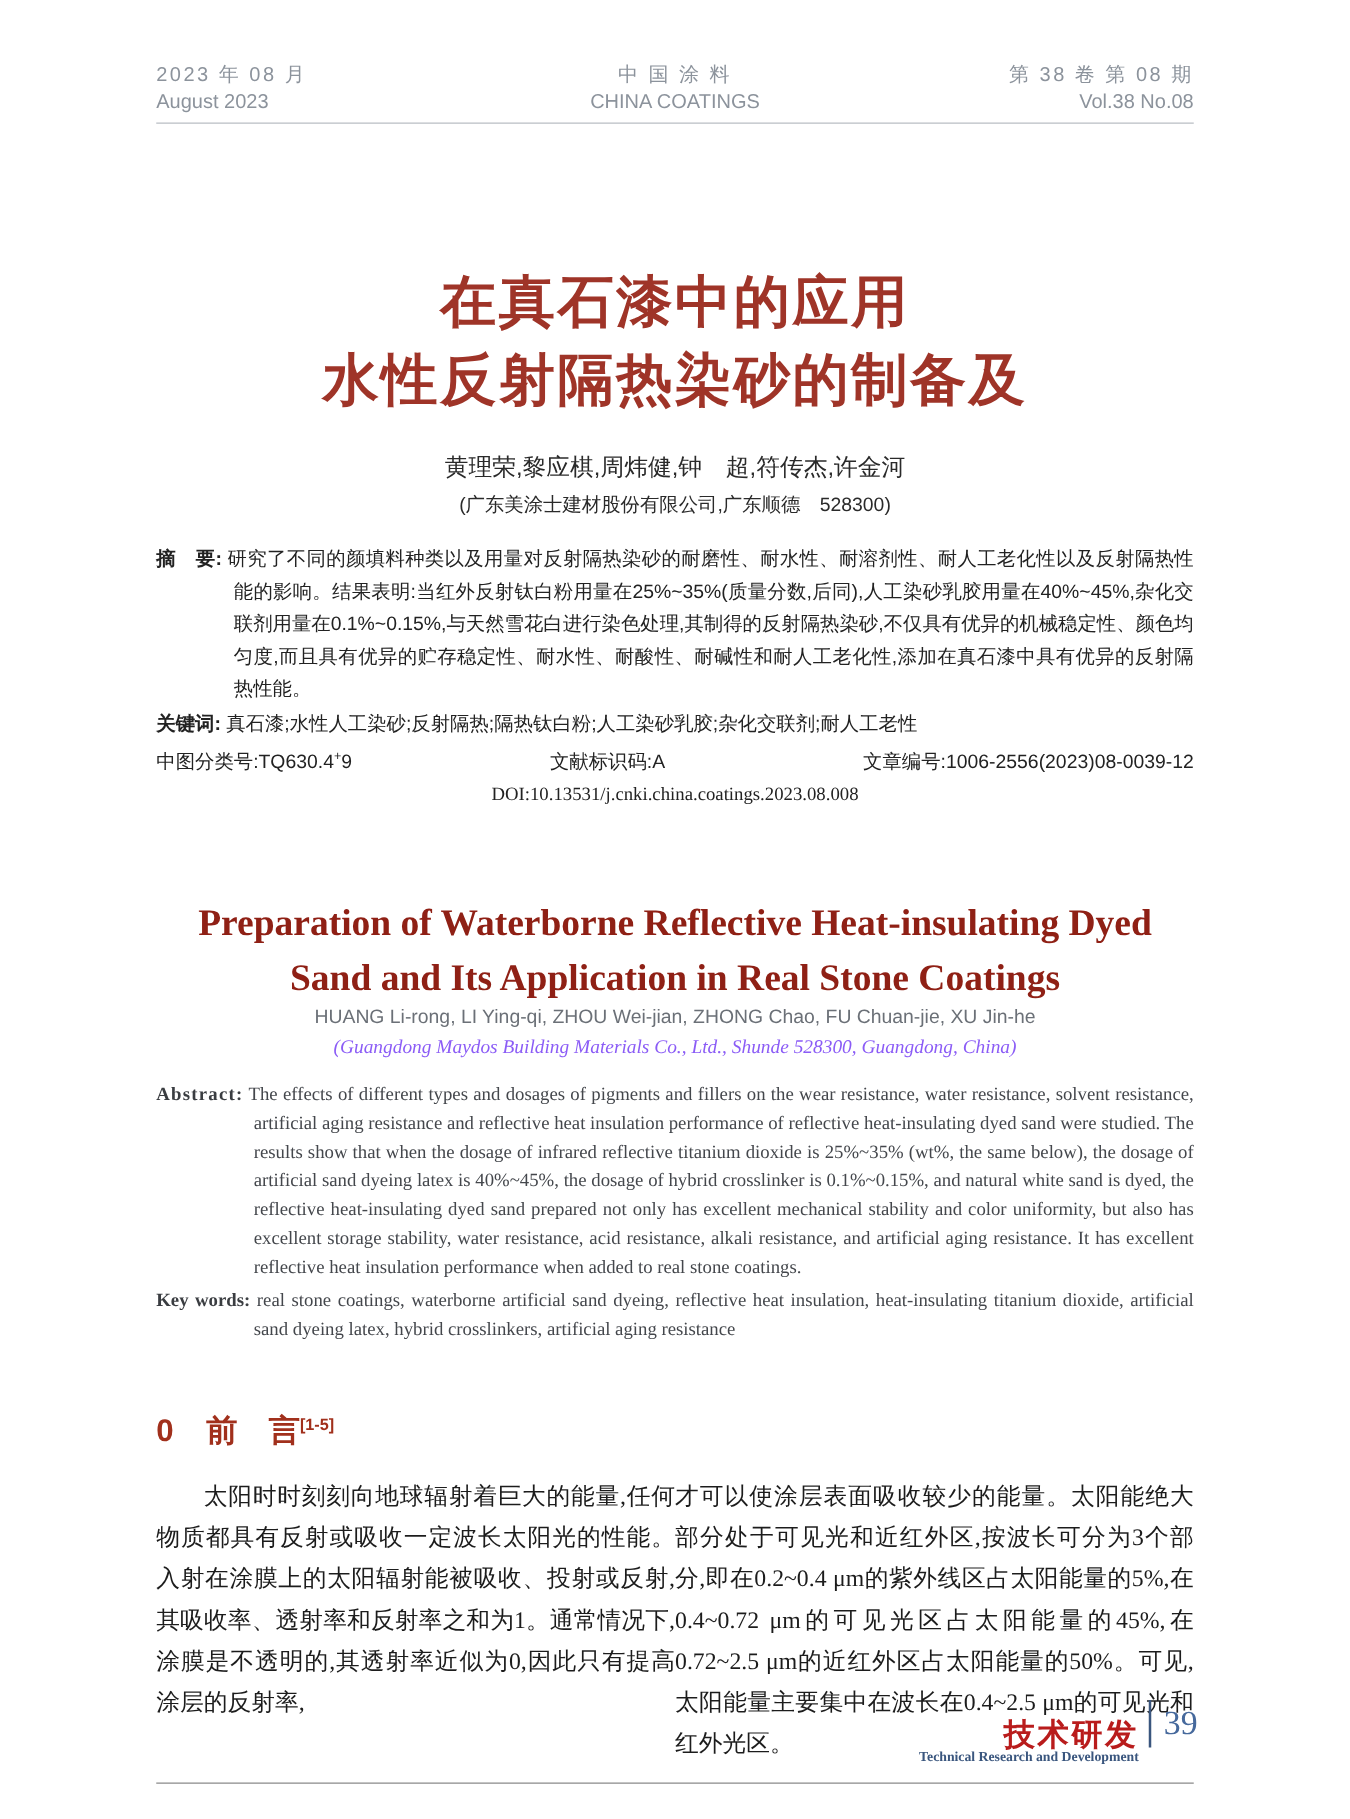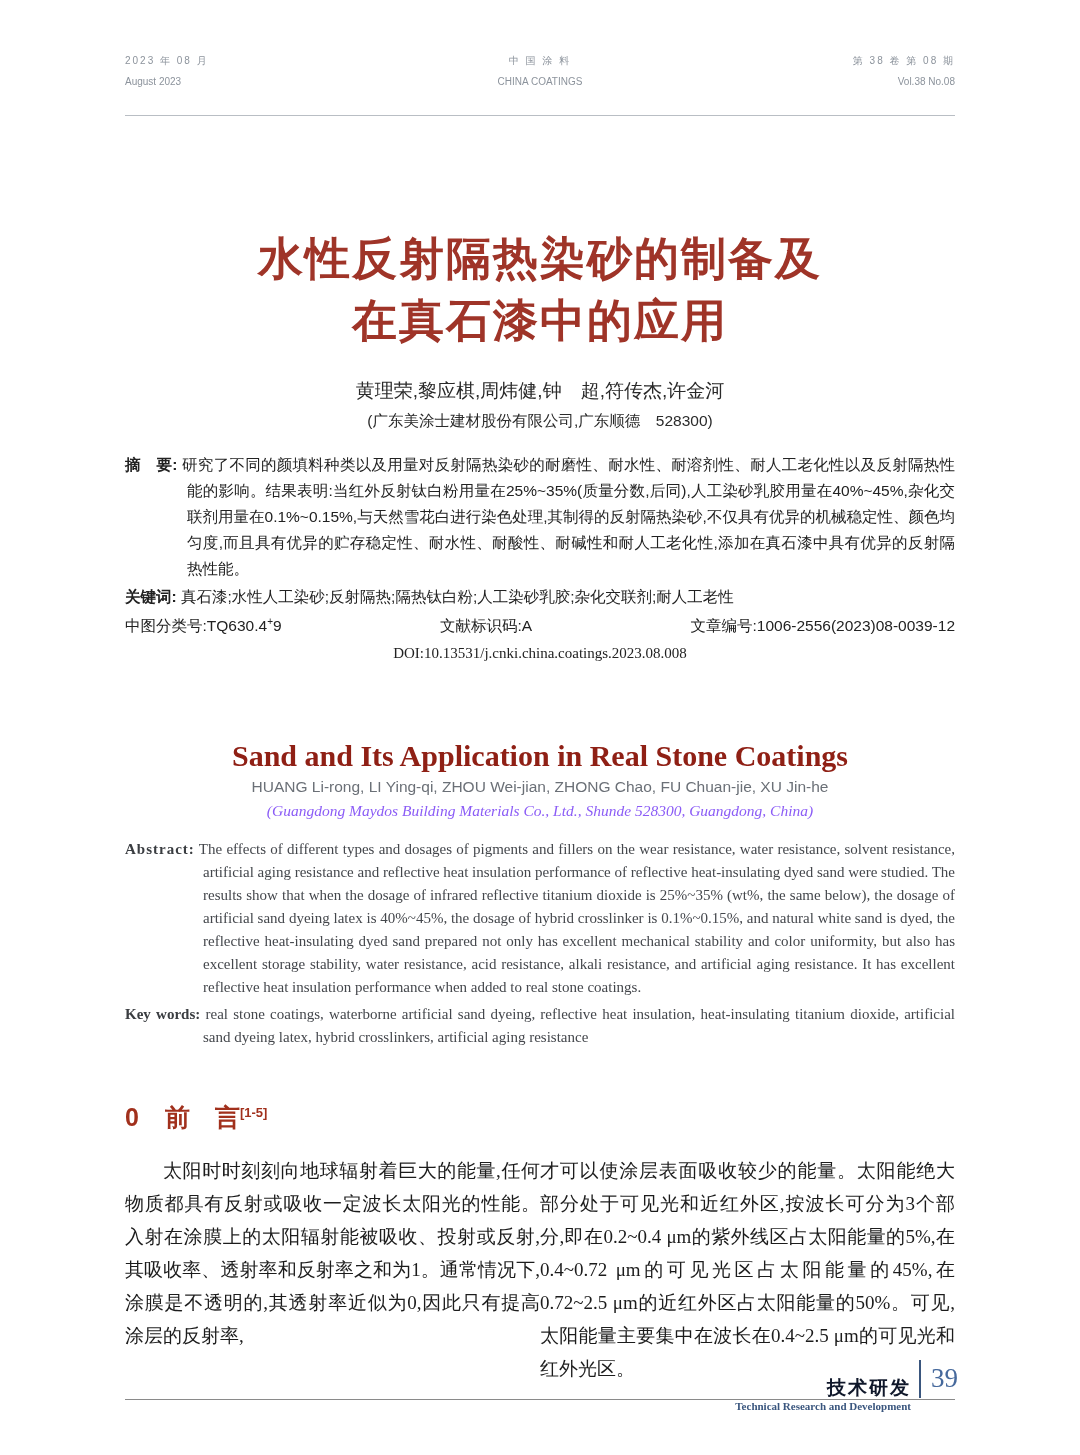--- a/index.html
+++ b/index.html
@@ -15,23 +15,23 @@
     padding: 50px 125px 0 125px;
     overflow: hidden;
   }
 
   
   .jheader {
     display: flex;
     justify-content: space-between;
     align-items: flex-end;
     color: #8c939c;
-    font-size: 10px;
+    font-size: 16px;
     line-height: 21px;
-    padding-bottom: 23px;
+    padding-bottom: 6px;
     border-bottom: 1px solid #b9bec4;
   }
   .jheader .col { width: 33%; }
   .jheader .col.center { text-align: center; }
   .jheader .col.right { text-align: right; }
   .jheader .zh { letter-spacing: 2px; }
 
   
   .title-zh {
     margin-top: 112px;
@@ -176,23 +176,23 @@
   
   .pfooter {
     position: absolute;
     right: 122px;
     bottom: 42px;
     display: flex;
     align-items: center;
   }
   .pfooter .labels { text-align: right; }
   .pfooter .labels .zh {
-    color: #0f172a;
-    font-weight: bold;
-    font-size: 19px;
+    color: #b91c1c;
+    font-weight: bold;
+    font-size: 25px;
     letter-spacing: 2px;
     line-height: 22px;
     margin-top: 33px;
   }
   .pfooter .labels .en {
     color: #3a567e;
     font-family: "Liberation Serif", serif;
     font-weight: bold;
     font-size: 11px;
     line-height: 14px;
@@ -223,22 +223,22 @@
       <div class="zh">中 国 涂 料</div>
       <div class="en">CHINA COATINGS</div>
     </div>
     <div class="col right">
       <div class="zh">第 38 卷 第 08 期</div>
       <div class="en">Vol.38 No.08</div>
     </div>
   </div>
 
   <h1 class="title-zh">
+    <div>在真石漆中的应用</div>
     <div>水性反射隔热染砂的制备及</div>
-    <div>在真石漆中的应用</div>
   </h1>
 
   <div class="authors-zh">黄理荣,黎应棋,周炜健,钟　超,符传杰,许金河</div>
   <div class="affil-zh">(广东美涂士建材股份有限公司,广东顺德　528300)</div>
 
   <p class="abs-zh">
     <span class="lbl">摘　要:</span>
     <span>研究了不同的颜填料种类以及用量对反射隔热染砂的耐磨性、耐水性、耐溶剂性、耐人工老化性以及反射隔热性能的影响。结果表明:当红外反射钛白粉用量在25%~35%(质量分数,后同),人工染砂乳胶用量在40%~45%,杂化交联剂用量在0.1%~0.15%,与天然雪花白进行染色处理,其制得的反射隔热染砂,不仅具有优异的机械稳定性、颜色均匀度,而且具有优异的贮存稳定性、耐水性、耐酸性、耐碱性和耐人工老化性,添加在真石漆中具有优异的反射隔热性能。</span>
   </p>
 
@@ -249,20 +249,21 @@
 
   <div class="meta-row">
     <span><span>中图分类号:</span><span>TQ630.4</span><sup>+</sup><span>9</span></span>
     <span><span>文献标识码:</span><span>A</span></span>
     <span><span>文章编号:</span><span>1006-2556(2023)08-0039-12</span></span>
   </div>
 
   <div class="doi-line">DOI:10.13531/j.cnki.china.coatings.2023.08.008</div>
 
   <h2 class="title-en">
+    <div>Preparation of Waterborne Reflective Heat-insulating Dyed</div>
     <div>Sand and Its Application in Real Stone Coatings</div>
   </h2>
 
   <div class="authors-en">HUANG Li-rong, LI Ying-qi, ZHOU Wei-jian, ZHONG Chao, FU Chuan-jie, XU Jin-he</div>
   <div class="affil-en">(Guangdong Maydos Building Materials Co., Ltd., Shunde 528300, Guangdong, China)</div>
 
   <p class="abs-en">
     <span class="lbl">Abstract:</span>
     <span>The effects of different types and dosages of pigments and fillers on the wear resistance, water resistance, solvent resistance, artificial aging resistance and reflective heat insulation performance of reflective heat-insulating dyed sand were studied. The results show that when the dosage of infrared reflective titanium dioxide is 25%~35% (wt%, the same below), the dosage of artificial sand dyeing latex is 40%~45%, the dosage of hybrid crosslinker is 0.1%~0.15%, and natural white sand is dyed, the reflective heat-insulating dyed sand prepared not only has excellent mechanical stability and color uniformity, but also has excellent storage stability, water resistance, acid resistance, alkali resistance, and artificial aging resistance. It has excellent reflective heat insulation performance when added to real stone coatings.</span>
   </p>

